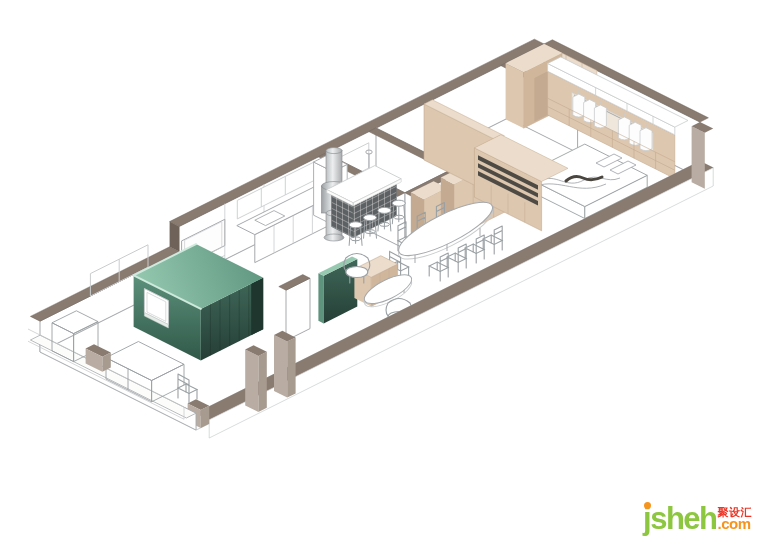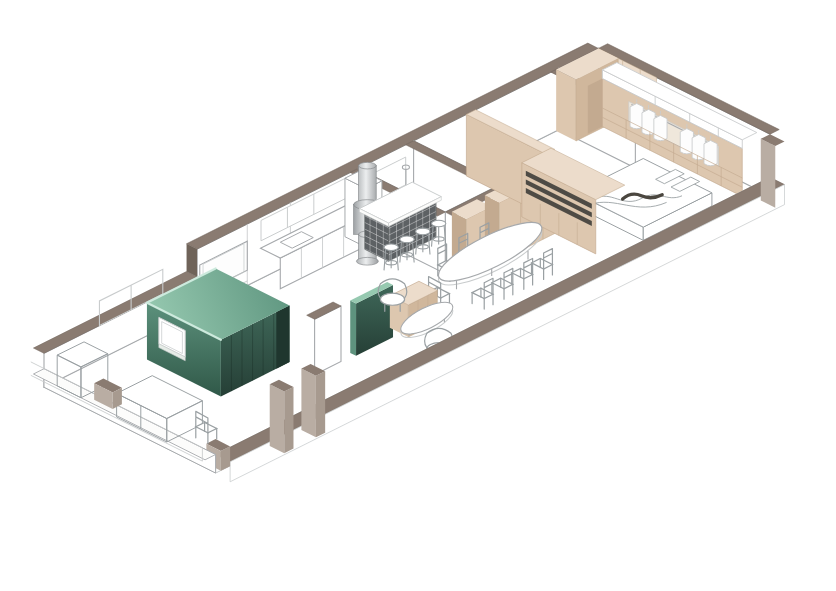--- a/index.html
+++ b/index.html
@@ -331,13 +331,23 @@
     </g>
     <use href="#chairC" x="186" y="399"></use>
     <g>
       <path d="M94,344.2 L110.8,352.6 L102.4,356.8 L85.6,348.4 Z" style="fill:var(--cap)"></path>
       <path d="M85.6,348.4 L102.4,356.8 L102.4,371.8 L85.6,363.4 Z" style="fill:var(--postLight)"></path>
       <path d="M102.4,356.8 L110.8,352.6 L110.8,367.6 L102.4,371.8 Z" style="fill:var(--postDark)"></path>
     </g>
   </g>
 </svg>
 
+<div class="watermark">
+  <div class="wm-brand-wrap">
+    <span class="wm-brand">jsheh</span>
+    <span class="wm-jdot"></span>
+  </div>
+  <div class="wm-col">
+    <span class="wm-cjk">聚设汇</span>
+    <span class="wm-suffix">.com</span>
+  </div>
 </div>
+</div>
 
 </body></html>

